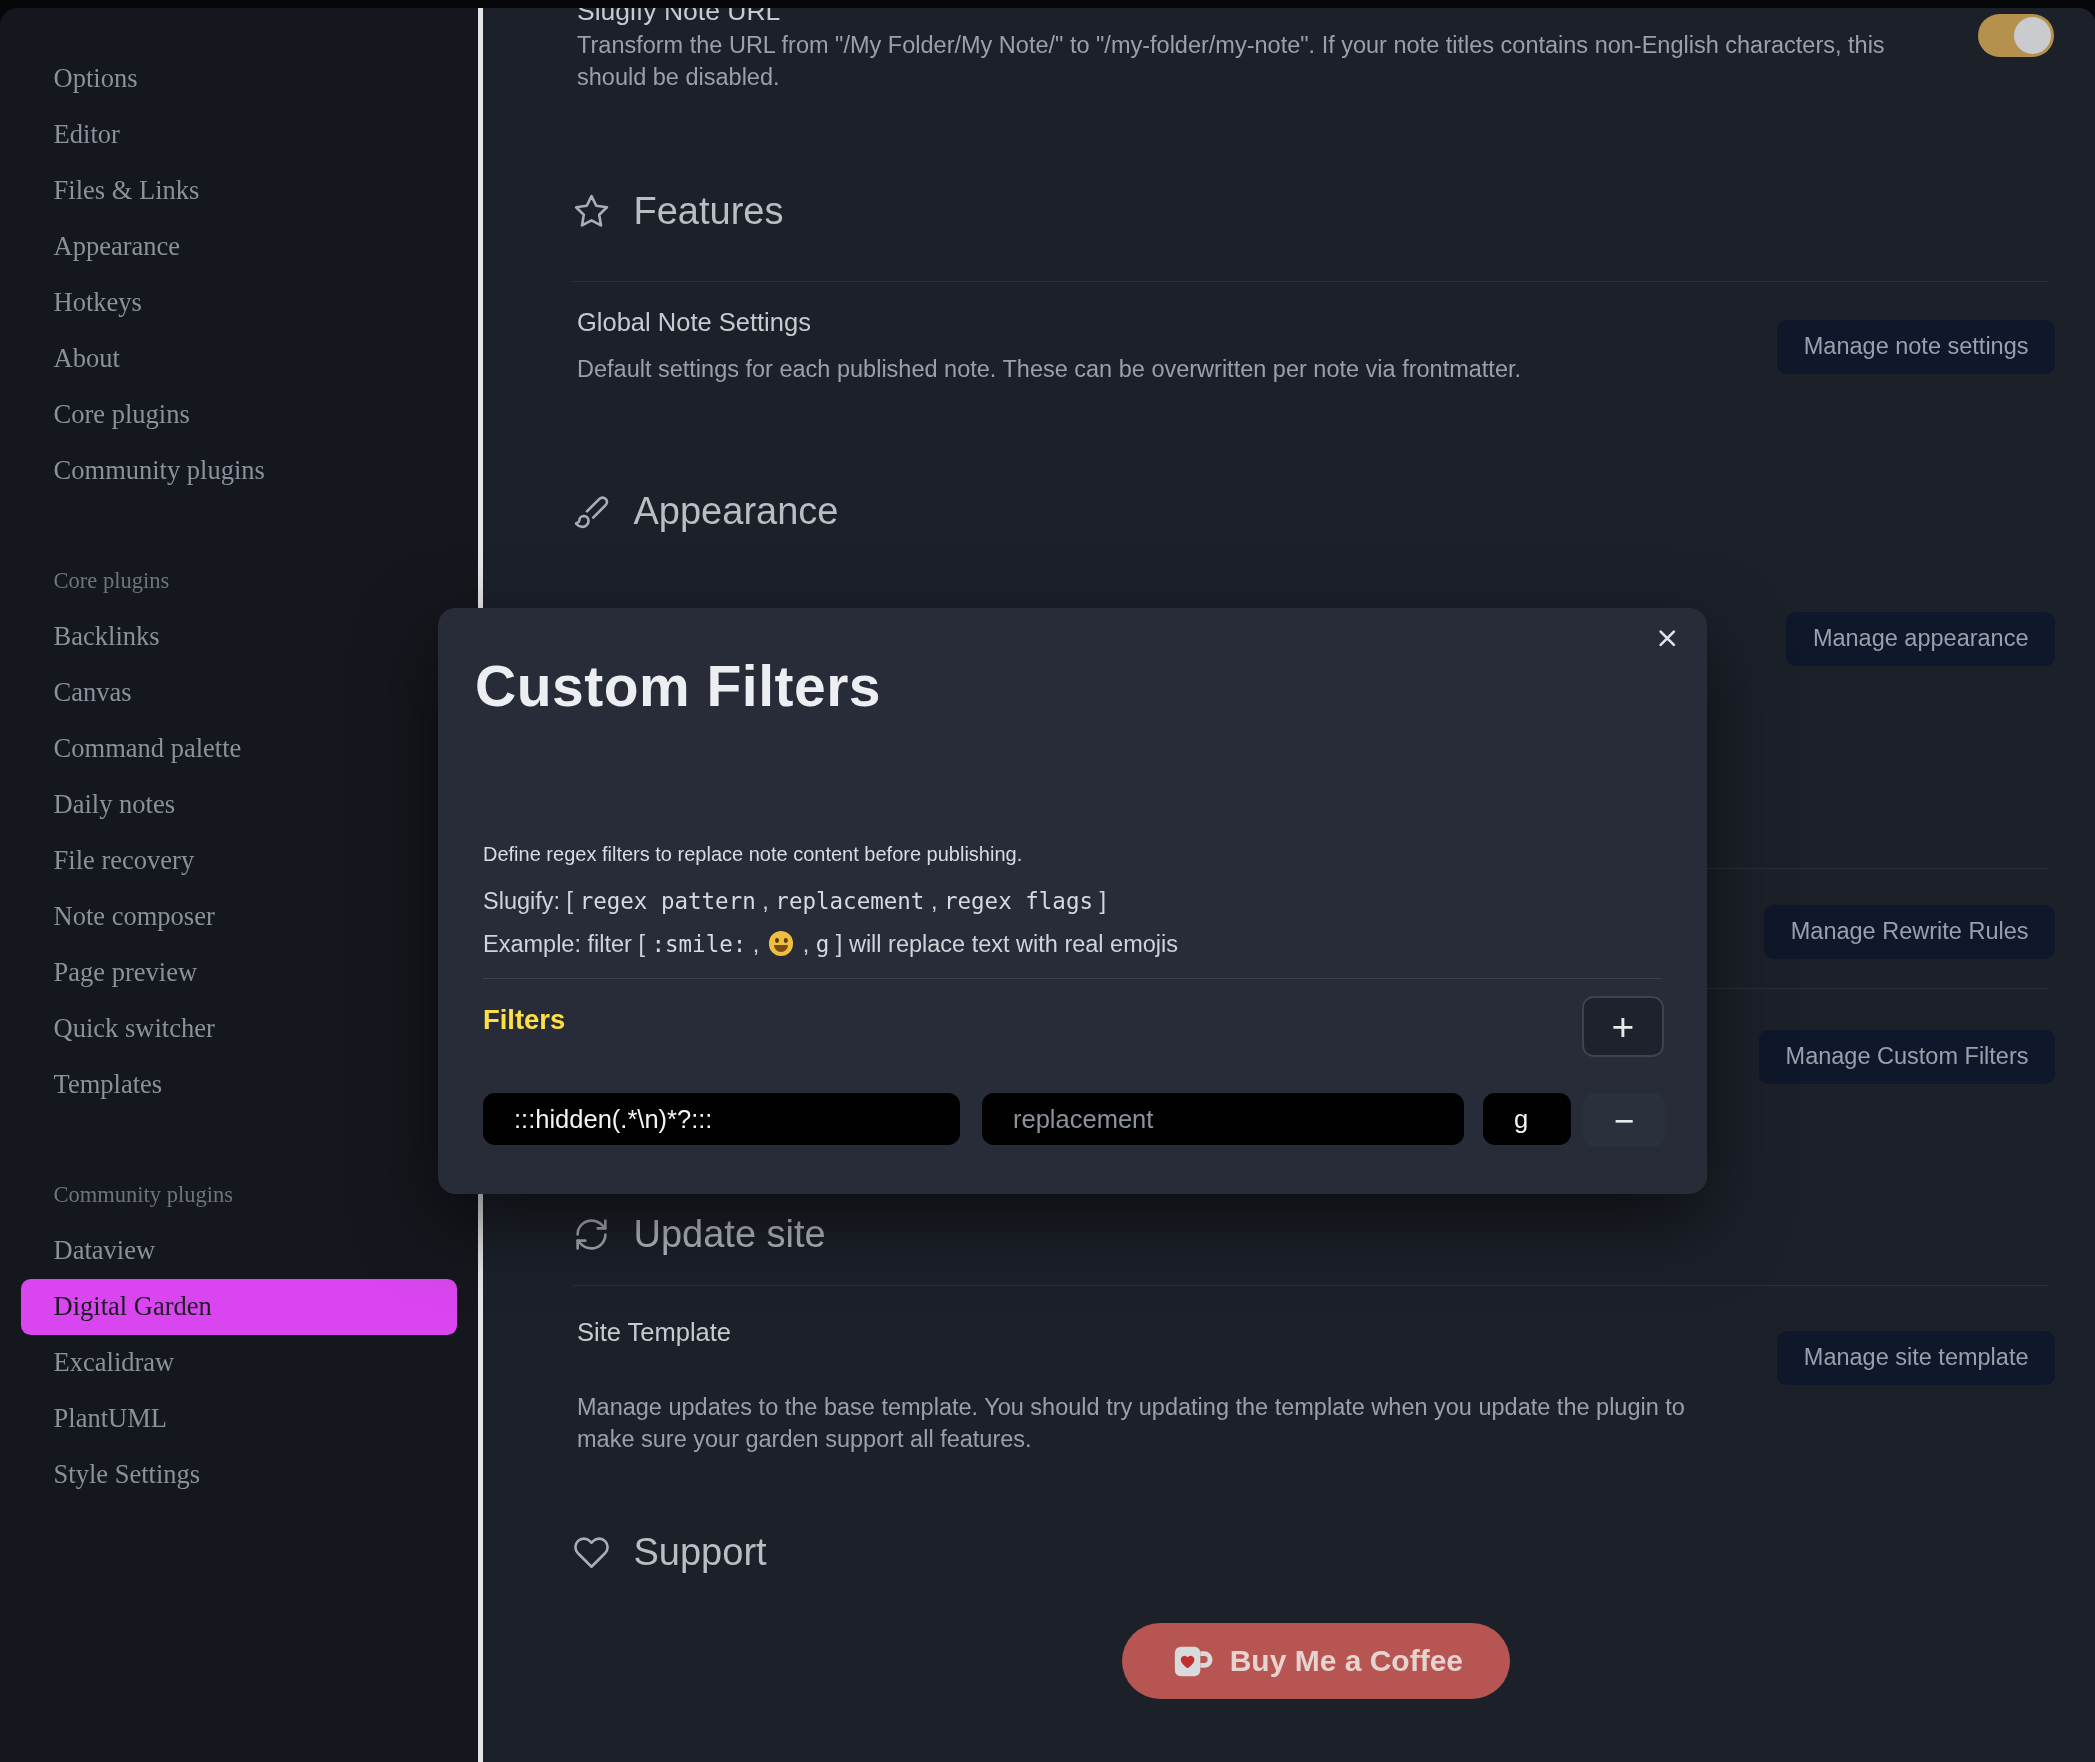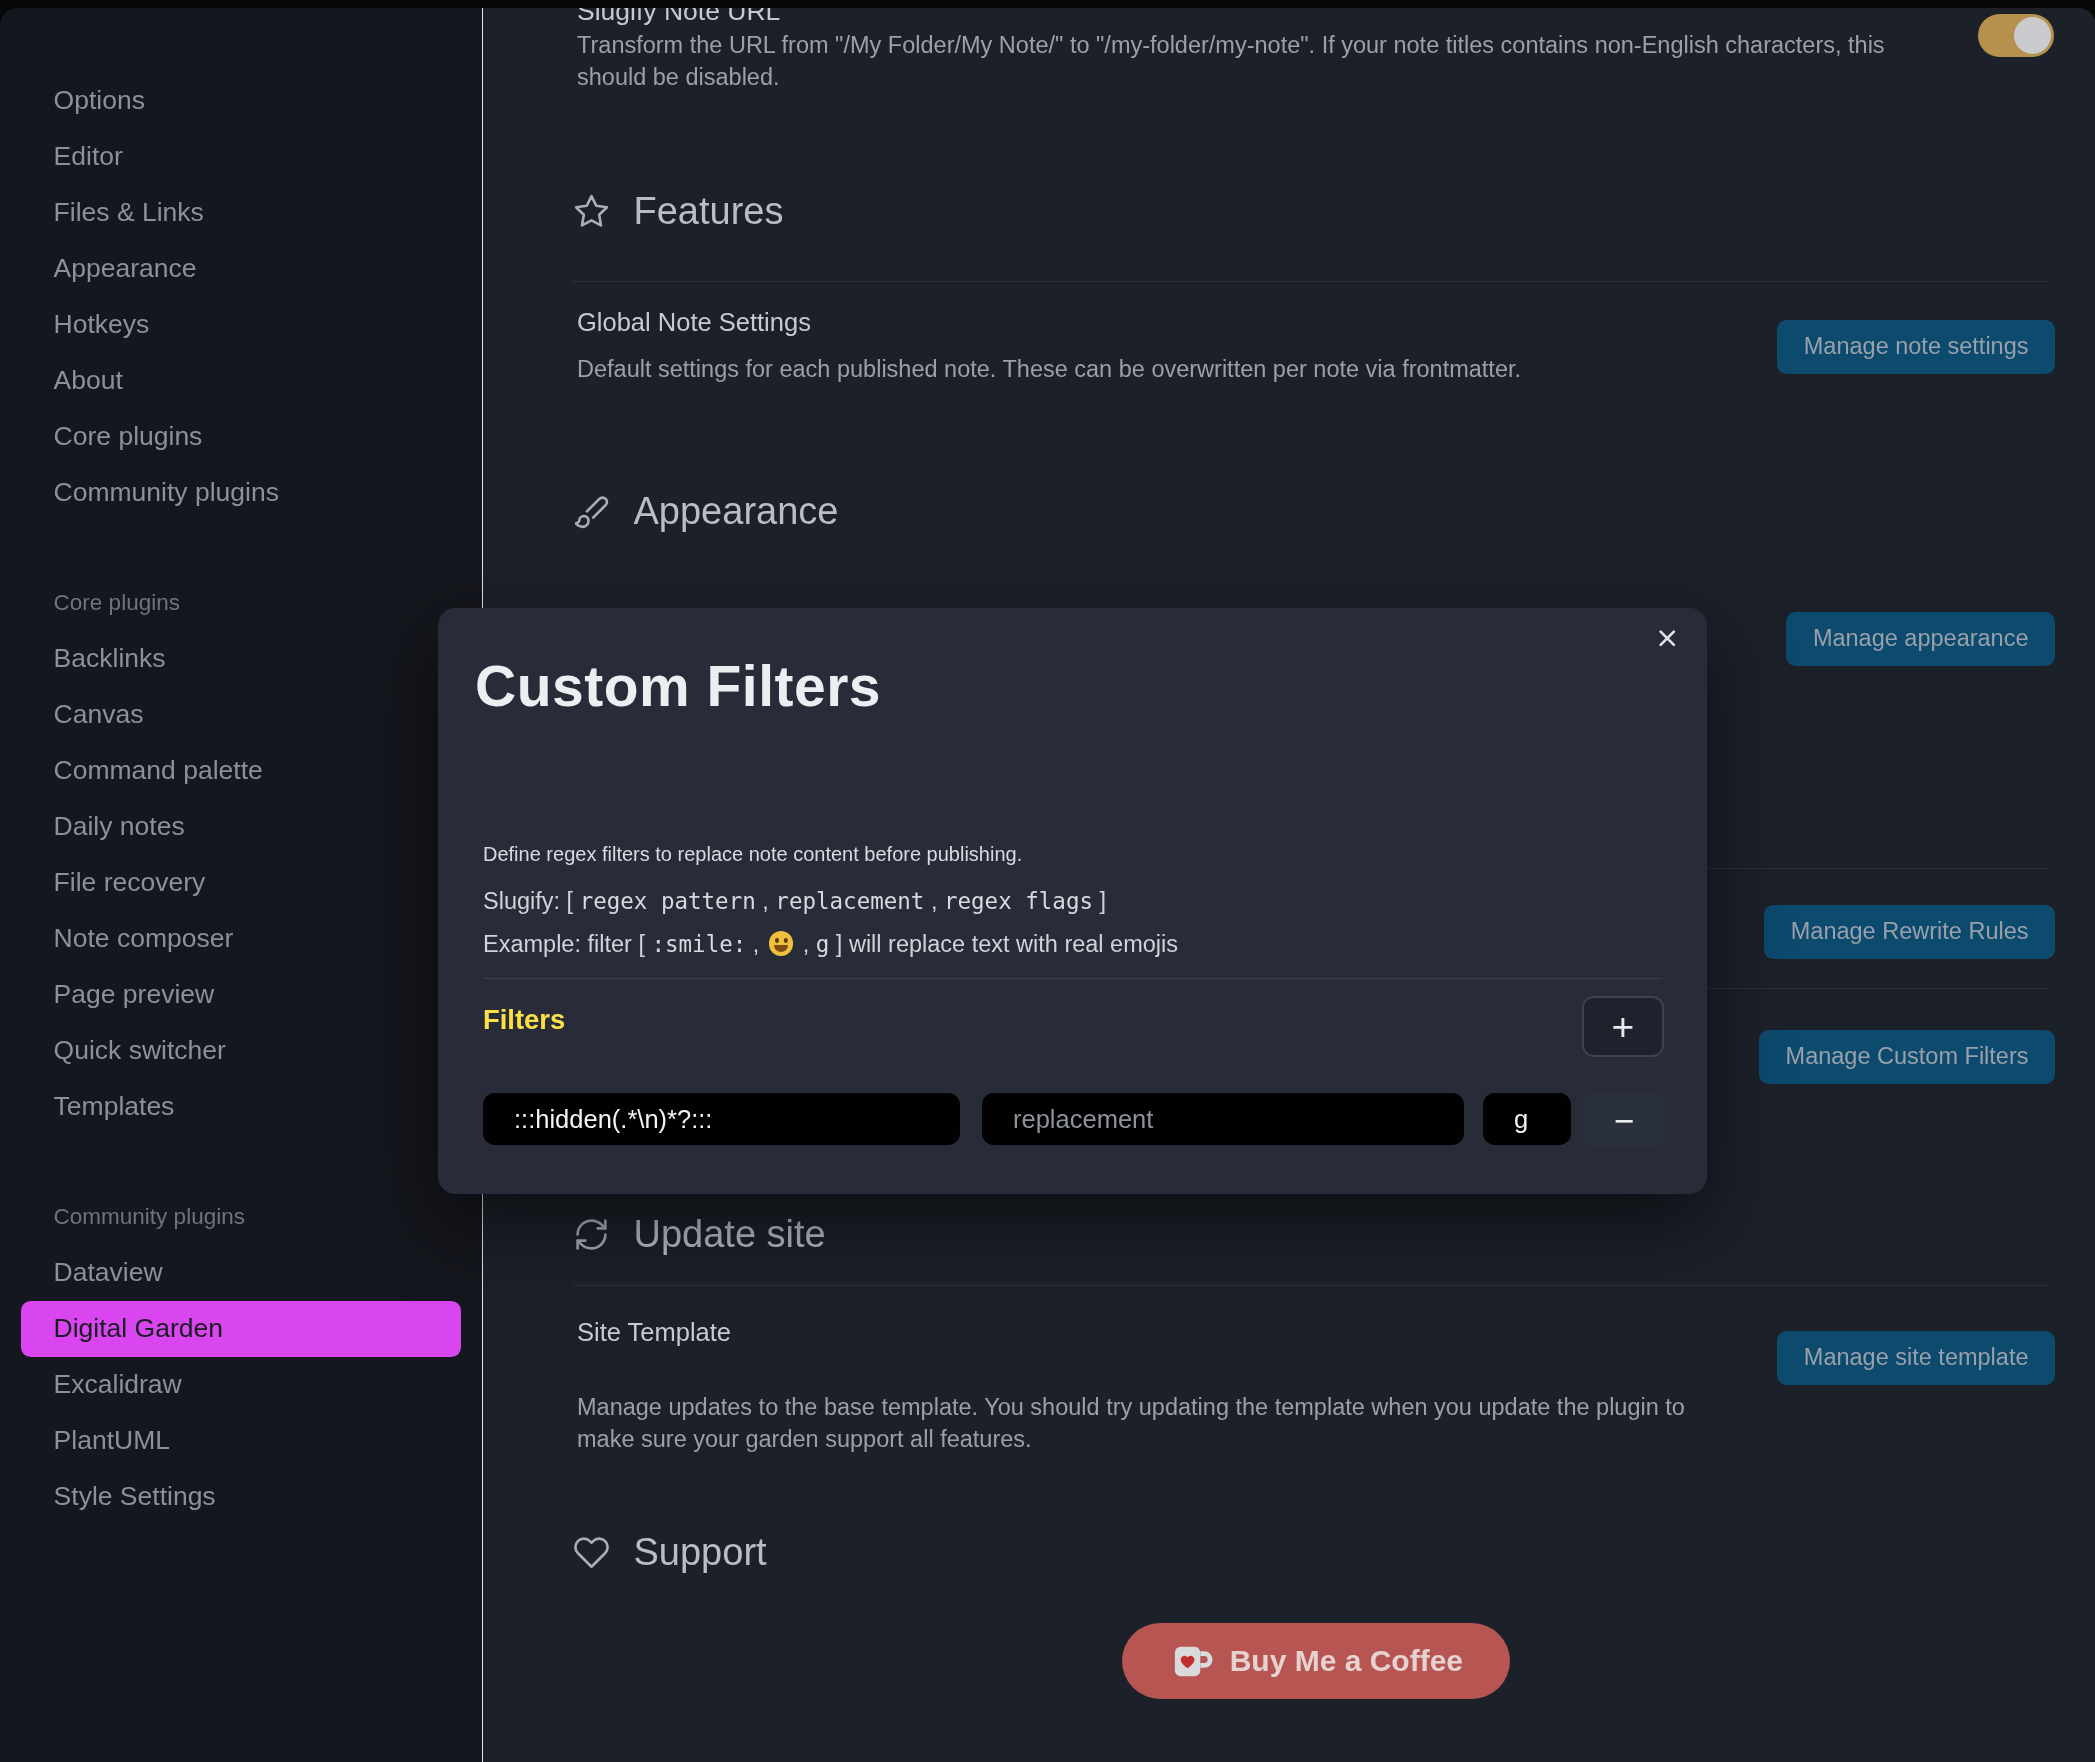--- a/index.html
+++ b/index.html
@@ -11,22 +11,22 @@
     color:#c6cad1;
   }
   
   #content-bg {
     position:absolute; left:483px; top:7.8px; right:0; bottom:0;
     background:#1c2029; border-top-right-radius:17.6px;
   }
   #sidebar {
     position:absolute; left:0; top:7.8px; width:483px; bottom:0;
     background:#15171e; border-top-left-radius:17.6px;
-    border-right:1px solid #e5e5e5;
-    padding-top:65px; z-index:2; overflow:hidden;
+    border-right:5px solid #e5e5e5;
+    padding-top:43px; z-index:2; overflow:hidden;font-family:Liberation Serif, serif;
   }
   .side-item {
     height:56px; display:flex; align-items:center;
     padding-left:33px; margin:0 20.6px; border-radius:9.8px;
     font-size:26.5px; color:#8b909a; cursor:pointer; white-space:nowrap;
   }
   .side-item.active { background:#d946ef; color:#1a1c21; }
   .side-header {
     height:56px; display:flex; align-items:center;
     padding-left:33px; margin:54px 20.6px 0 20.6px;
@@ -34,21 +34,21 @@
   }
   
   #layer { position:absolute; left:0; top:7.8px; right:0; bottom:0; overflow:hidden; z-index:3; }
   .abs { position:absolute; }
   .setting-name { font-size:25.5px; color:#c6cad1; }
   .setting-desc { font-size:23.5px; color:#9aa0a9; line-height:32px; }
   .section-heading { display:flex; align-items:center; gap:23.5px; font-size:38px; color:#b9bdc4; }
   .section-heading svg { stroke:#a9adb6; }
   .divider { height:1px; background:#2b303a; }
   .manage-btn {
-    background:#0c4a6e; color:#9aa0ab; font-size:23.5px;
+    background:#0f172a; color:#9aa0ab; font-size:23.5px;
     padding:13.7px 26.5px; border-radius:9.8px; border:none; cursor:pointer;
     font-family:inherit; white-space:nowrap;
   }
   
   .toggle {
     width:76px; height:43px; border-radius:21.6px; background:#b6914e;
     position:absolute; cursor:pointer;
   }
   .toggle .knob {
     position:absolute; right:2.9px; top:2.9px; width:37px; height:37px;

